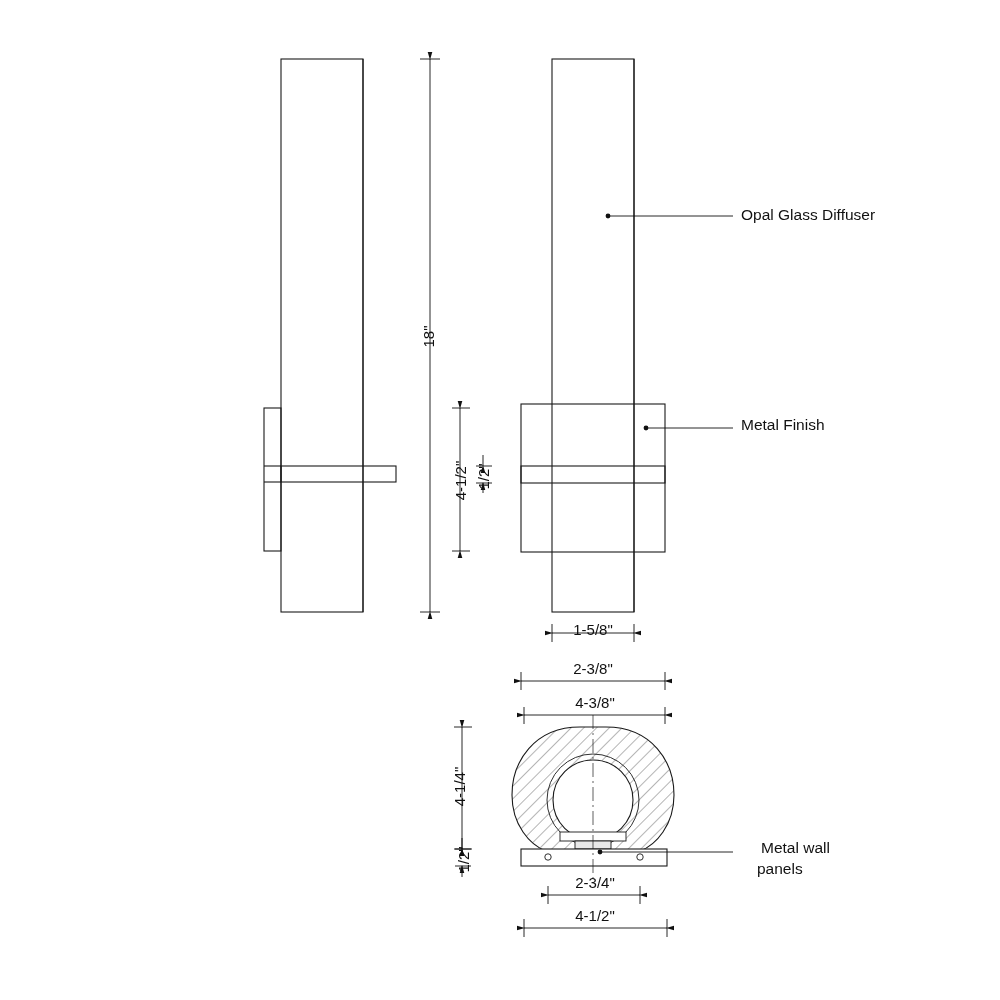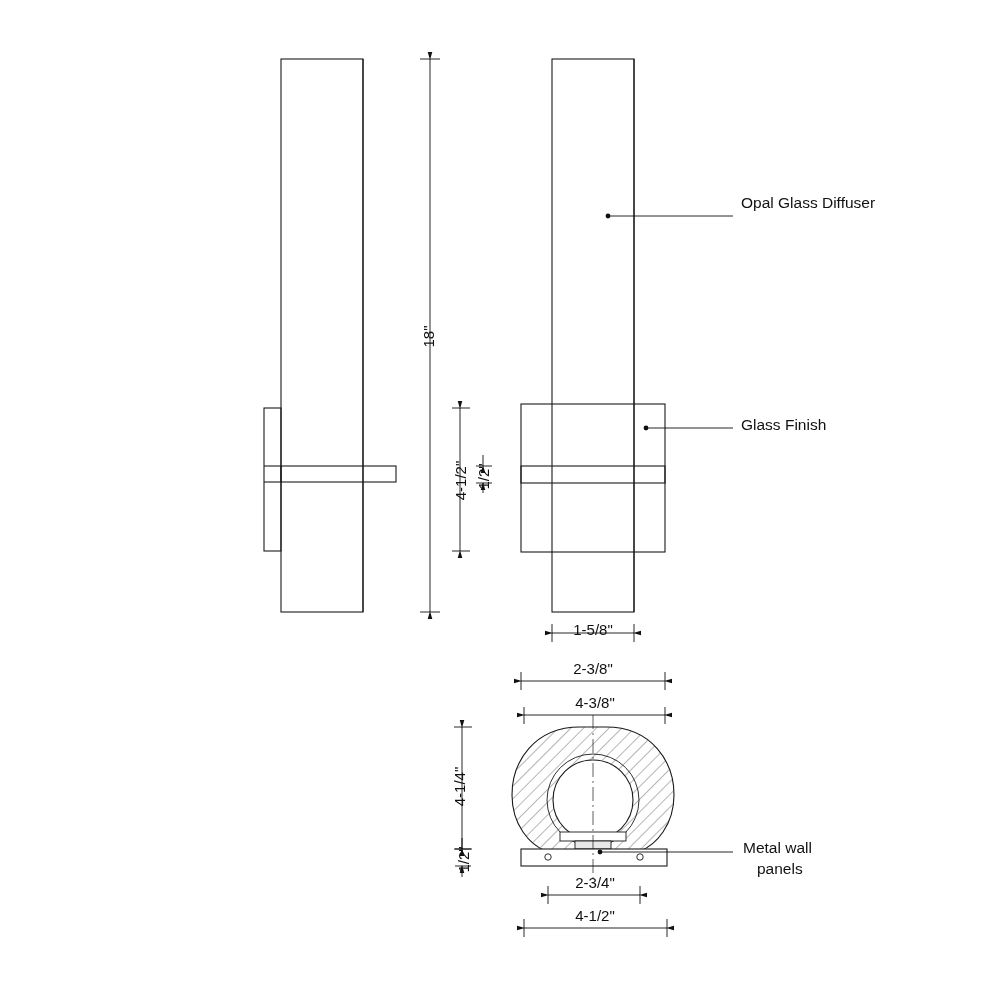--- a/index.html
+++ b/index.html
@@ -177,20 +177,20 @@
   <div class="dim" style="left: 545px; top: 694px; width: 100px; text-align: center;">4-3/8"</div>
 
   <div class="dim vert" style="left: 424px; top: 778px; width: 70px; text-align: center;">4-1/4"</div>
 
   <div class="dim vert" style="left: 432px; top: 851px; width: 62px; text-align: center;">1/2"</div>
 
   <div class="dim" style="left: 545px; top: 874px; width: 100px; text-align: center;">2-3/4"</div>
 
   <div class="dim" style="left: 545px; top: 907px; width: 100px; text-align: center;">4-1/2"</div>
 
-  <div class="lbl callout-text" style="left: 741px; top: 193px;">Opal Glass Diffuser</div>
+  <div class="lbl callout-text" style="left: 741px; top: 205px;">Opal Glass Diffuser</div>
 
-  <div class="lbl callout-text" style="left: 741px; top: 415px;">Glass Finish</div>
+  <div class="lbl callout-text" style="left: 741px; top: 415px;">Metal Finish</div>
 
-  <div class="lbl callout-text" style="left: 743px; top: 838px;">Metal wall</div>
+  <div class="lbl callout-text" style="left: 761px; top: 838px;">Metal wall</div>
   <div class="lbl callout-text" style="left: 757px; top: 859px;">panels</div>
 
 </div>
 
 </body></html>

